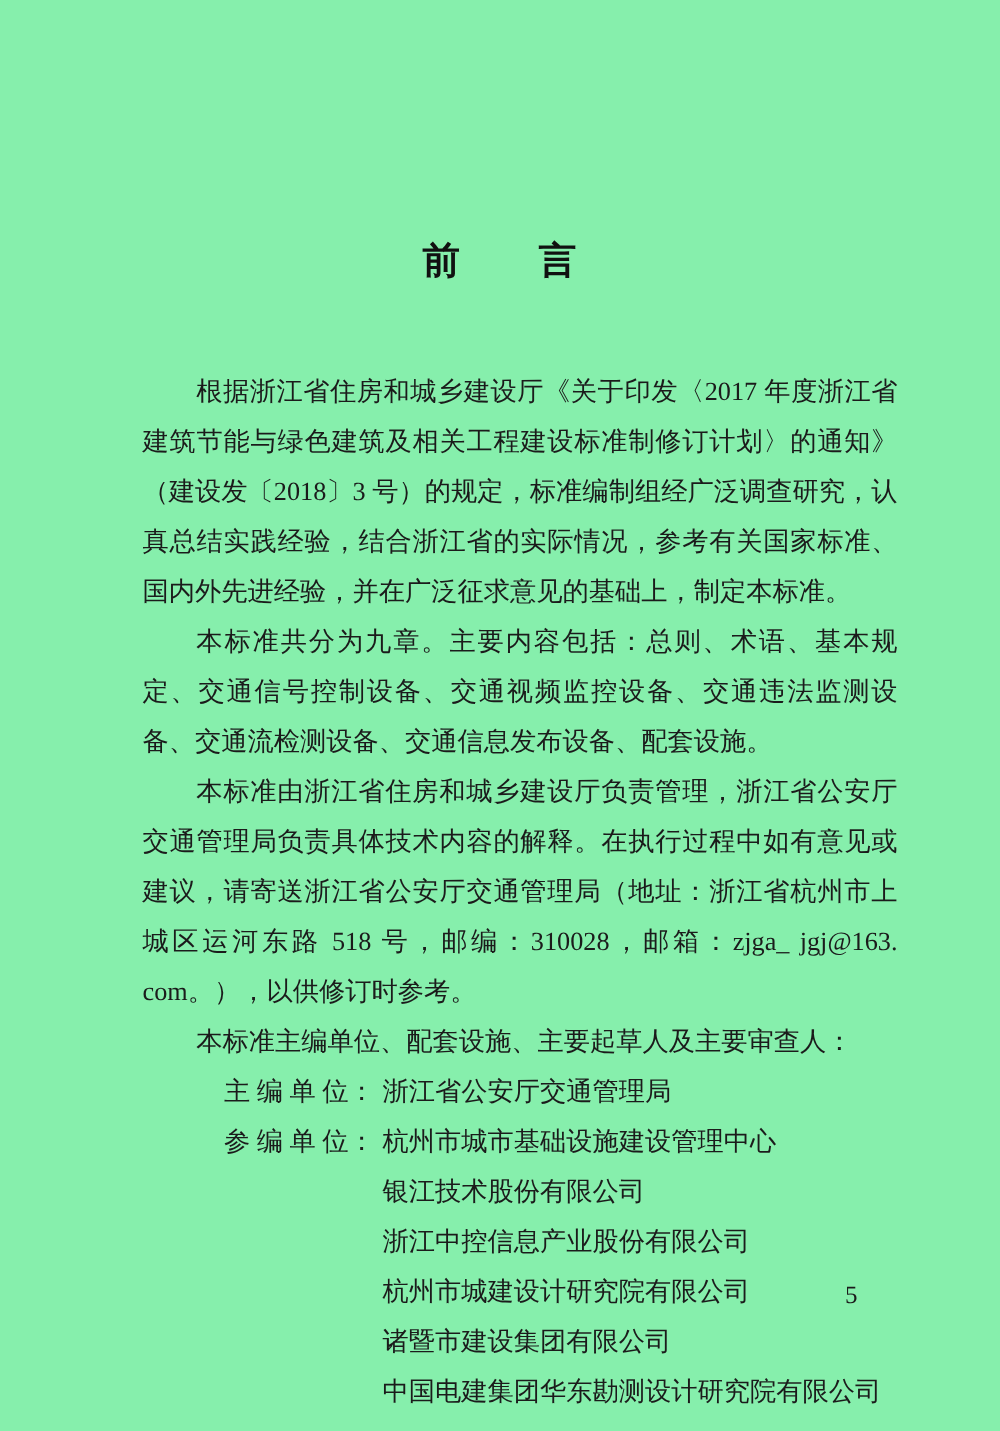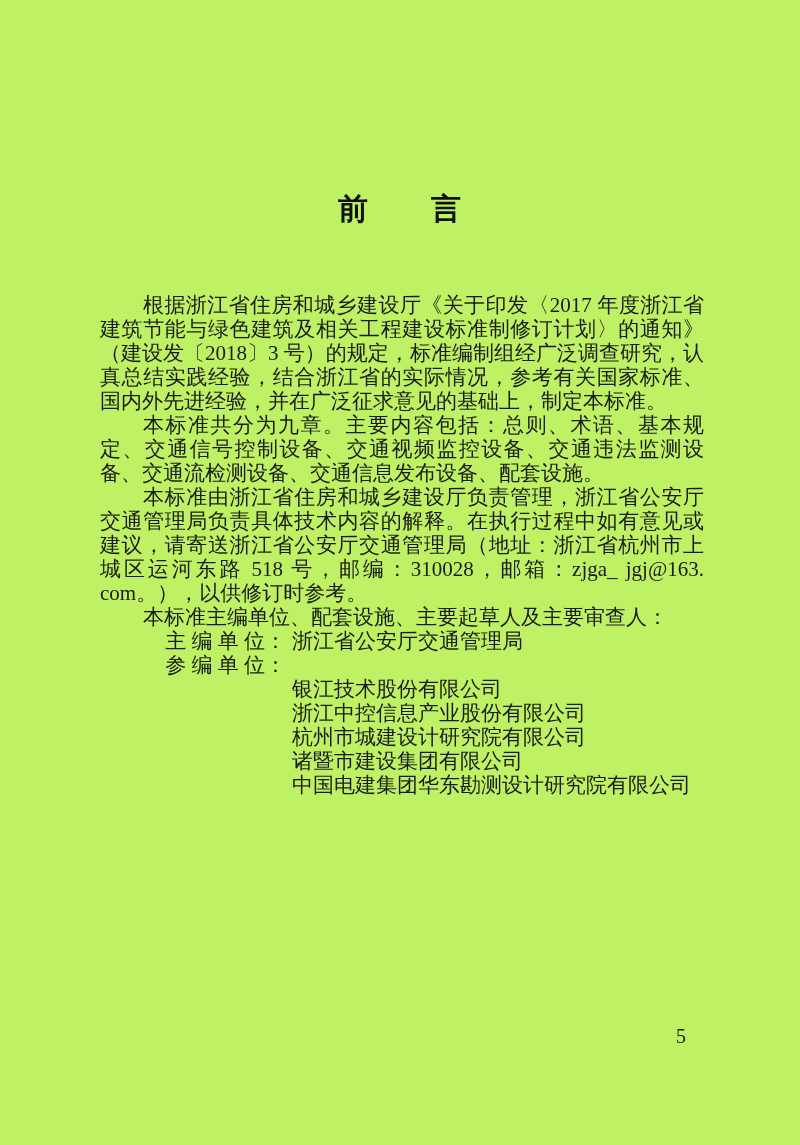--- a/index.html
+++ b/index.html
@@ -5,46 +5,46 @@
   html, body {
     margin: 0;
     padding: 0;
     background: #ffffff;
   }
   .page {
     position: relative;
     width: 800px;
     height: 1145px;
     background: #fefefde;
-    background-color: #bef264;
+    background-color: #86efac;
     overflow: hidden;
     font-family: "Liberation Serif", "DejaVu Serif", serif;
     color: #1b1b1b;
   }
   .doc-title {
     position: absolute;
     top: 194px;
     left: 0;
     width: 100%;
     margin: 0;
     text-align: center;
     font-family: "Liberation Sans", "DejaVu Sans", sans-serif;
     font-weight: bold;
     font-size: 30px;
     line-height: 30px;
     letter-spacing: 1px;
     color: #111111;
   }
   .content {
     position: absolute;
-    left: 100px;
+    left: 114px;
     top: 293px;
     width: 604px;
     font-size: 21px;
-    line-height: 24px;
+    line-height: 40px;
     text-align: justify;
     text-justify: inter-ideograph;
   }
   .para {
     margin: 0;
     padding: 0;
     text-indent: 43px;
   }
   .unit-group {
     margin: 0;
@@ -94,20 +94,21 @@
     <div class="unit-group">
       <div class="unit-row">
         <span class="unit-label">主 编 单 位：</span>
         <span class="unit-name">浙江省公安厅交通管理局</span>
       </div>
     </div>
 
     <div class="unit-group">
       <div class="unit-row">
         <span class="unit-label">参 编 单 位：</span>
+        <span class="unit-name">杭州市城市基础设施建设管理中心</span>
       </div>
       <div class="unit-row cont">
         <span class="unit-name">银江技术股份有限公司</span>
       </div>
       <div class="unit-row cont">
         <span class="unit-name">浙江中控信息产业股份有限公司</span>
       </div>
       <div class="unit-row cont">
         <span class="unit-name">杭州市城建设计研究院有限公司</span>
       </div>

